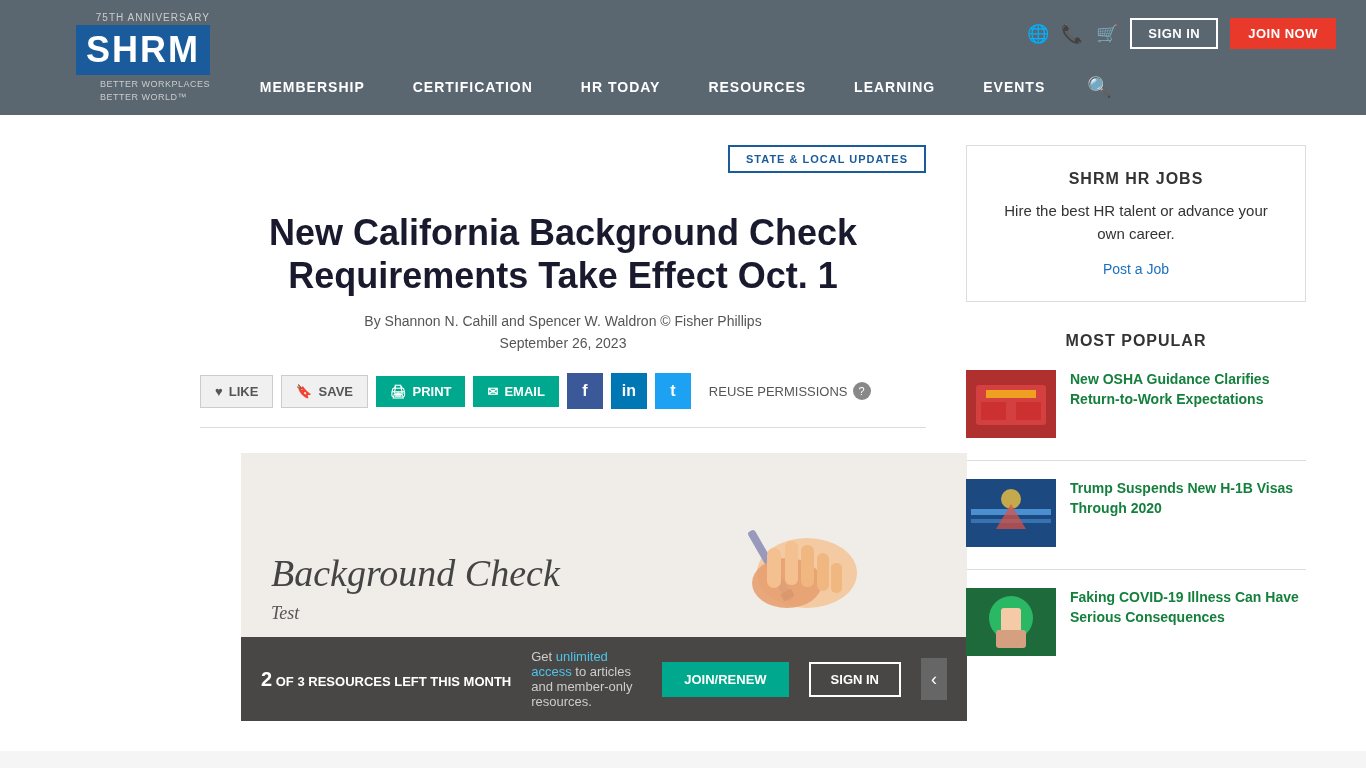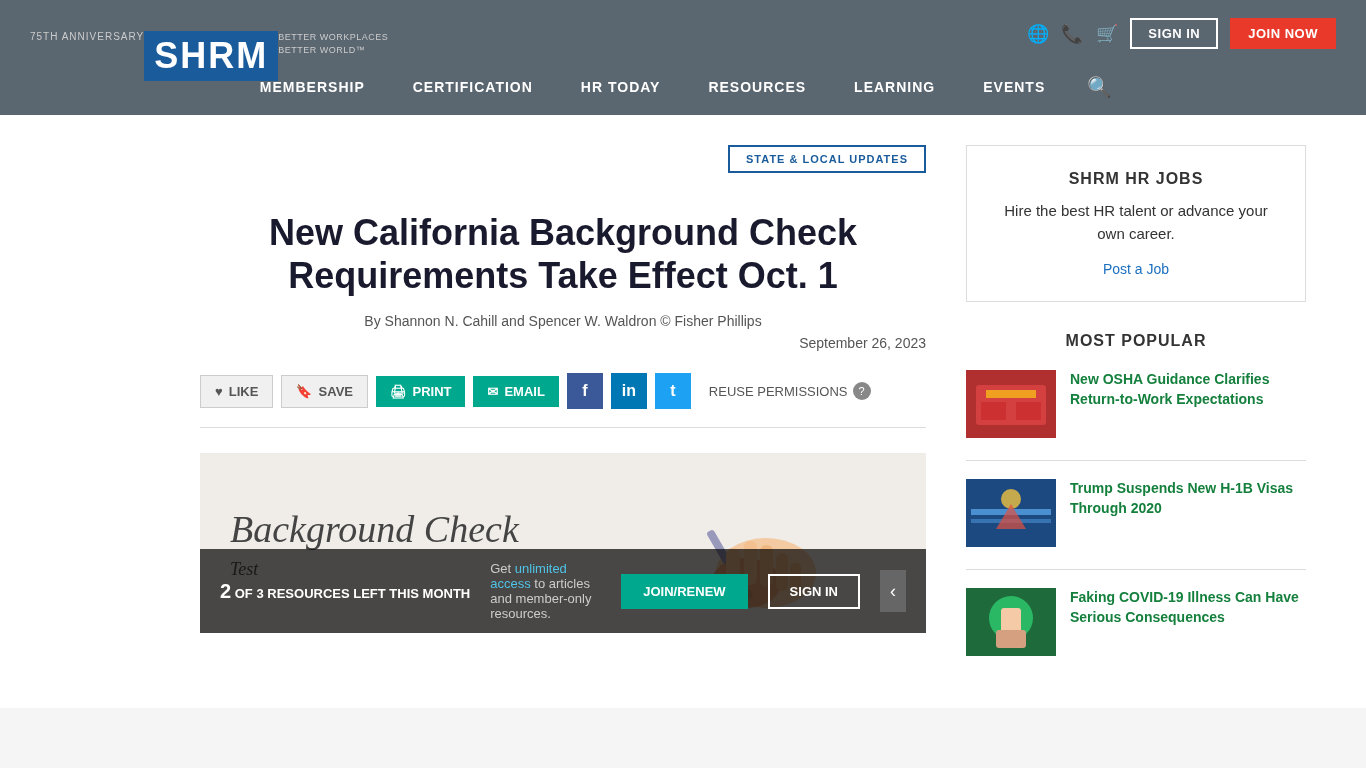--- a/index.html
+++ b/index.html
@@ -9,22 +9,24 @@
     .header {
       background: #5a6670;
       display: flex;
       align-items: center;
       justify-content: space-between;
       padding: 0 30px;
       height: 115px;
     }
     .logo-area {
       display: flex;
+      flex-direction: column;
       color: white;
       min-width: 180px;
+      align-items: flex-end;
     }
     .logo-anniversary {
       font-size: 10px;
       color: #ccc;
       letter-spacing: 1px;
       text-transform: uppercase;
       margin-bottom: 2px;
     }
     .logo-box {
       background: #1a5c9b;
@@ -143,21 +145,21 @@
       margin-bottom: 16px;
     }
 
     .article-byline {
       text-align: center;
       color: #555;
       font-size: 14px;
       margin-bottom: 6px;
     }
     .article-date {
-      text-align: right;
+      text-align: center;
       color: #555;
       font-size: 14px;
       margin-bottom: 22px;
     }
 
     
     .action-bar {
       display: flex;
       align-items: center;
       gap: 8px;
@@ -379,26 +381,27 @@
 
     .popular-divider {
       border: none;
       border-top: 1px solid #ddd;
       margin: 4px 0 18px 0;
     }
 
     
     .bg-check-visual {
       width: 100%;
-      height: 180px;
+      height: 268px;
       background: #f0ede8;
       position: relative;
       overflow: hidden;
       display: flex;
       align-items: center;
+      margin-left: 41px;
     }
     .bg-check-text-area {
       padding: 20px 30px;
       font-family: 'Times New Roman', serif;
     }
     .bg-check-title-text {
       font-size: 38px;
       font-style: italic;
       color: #444;
       font-weight: 300;

